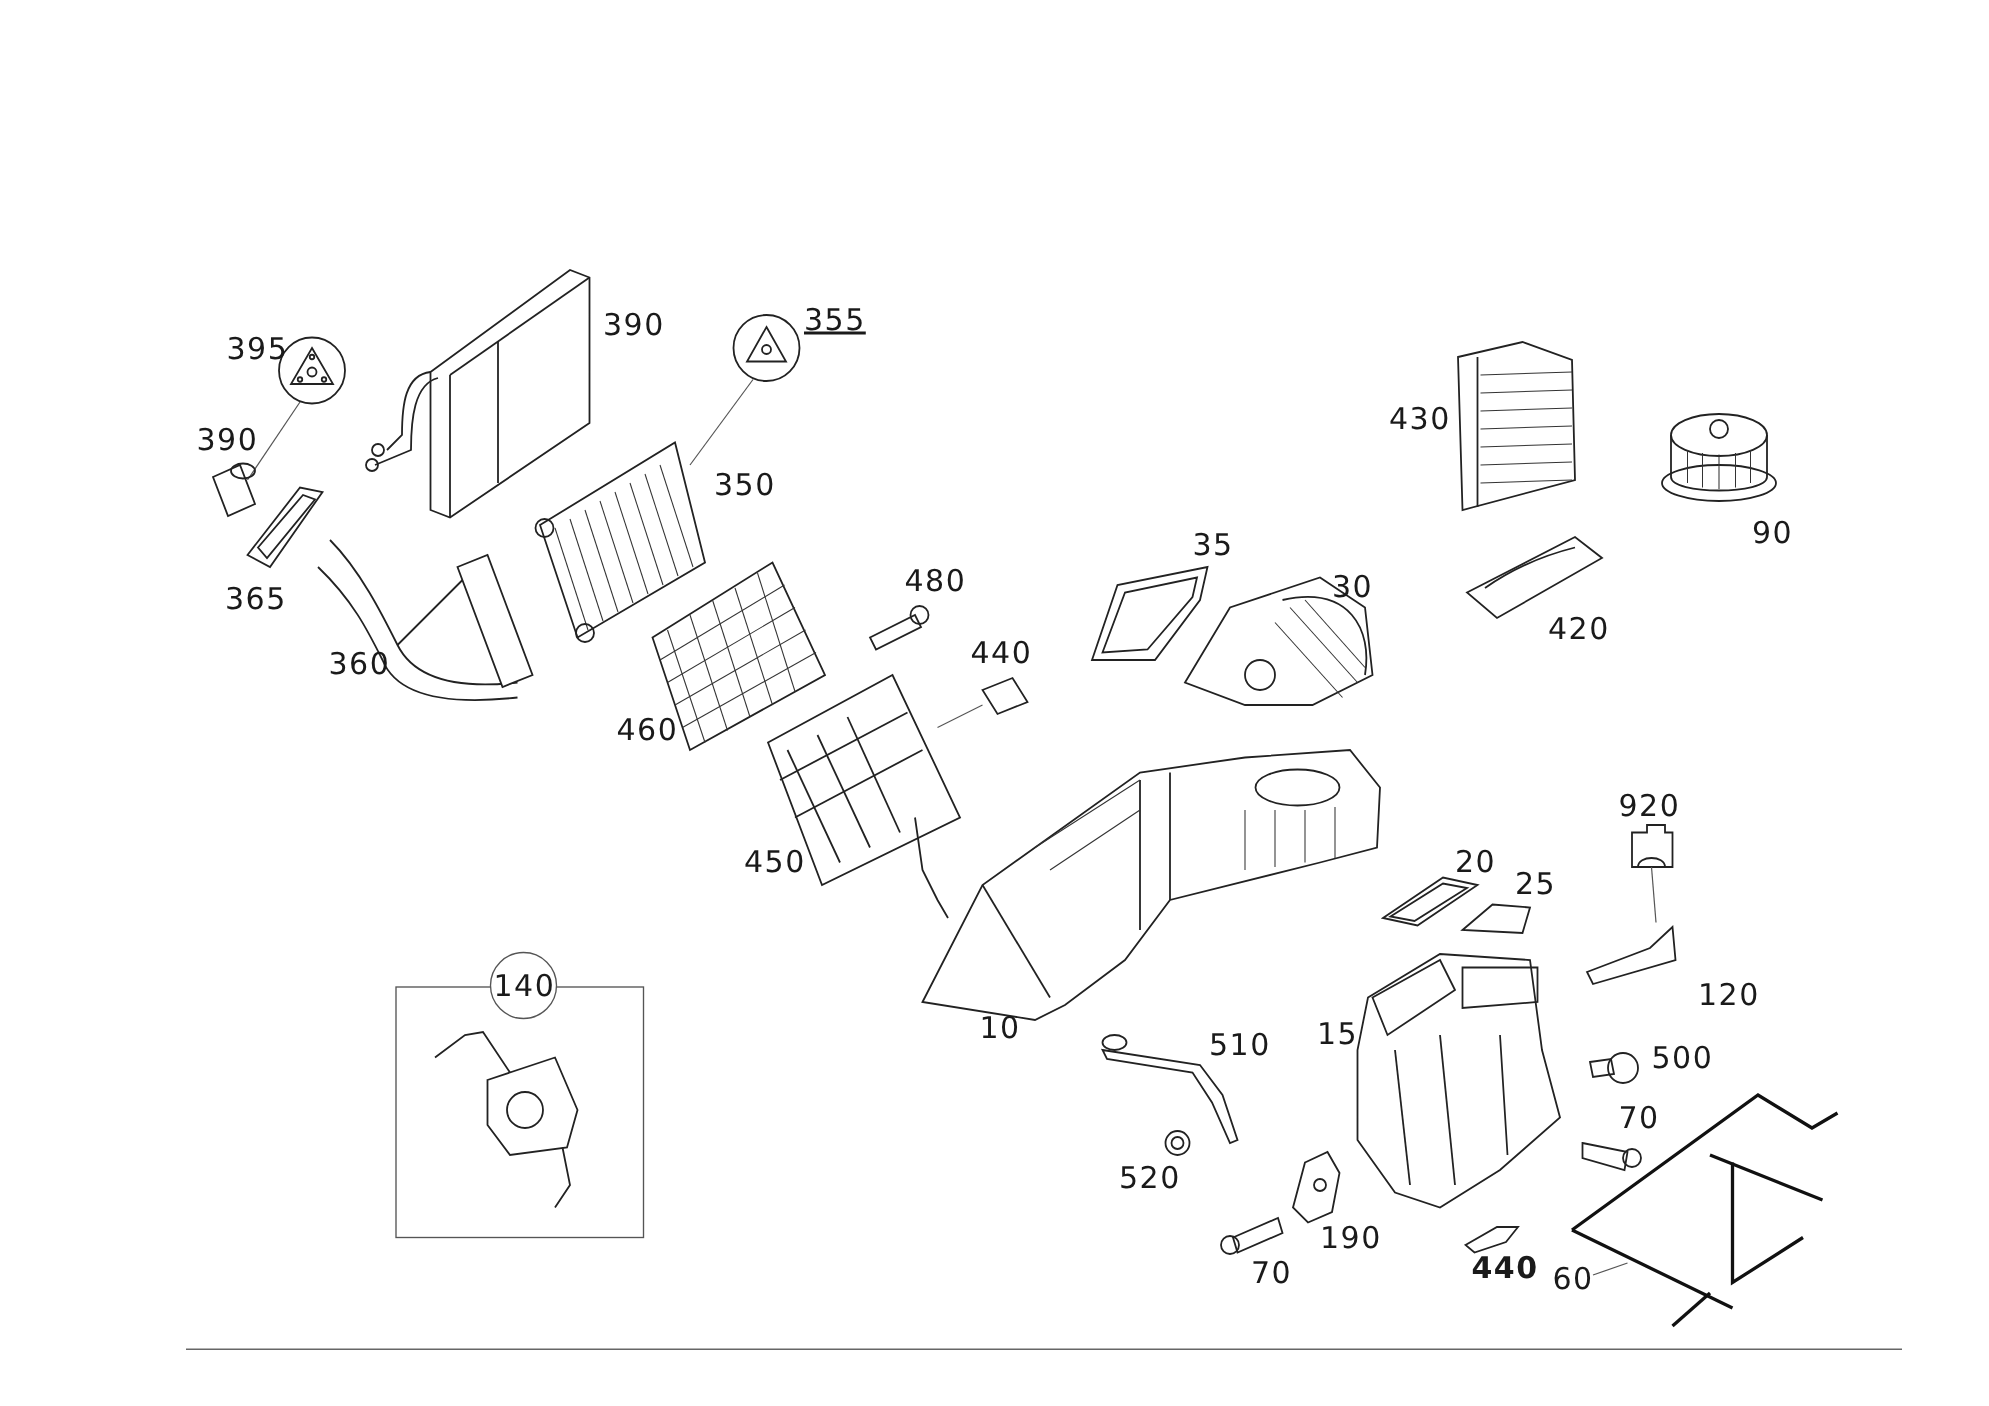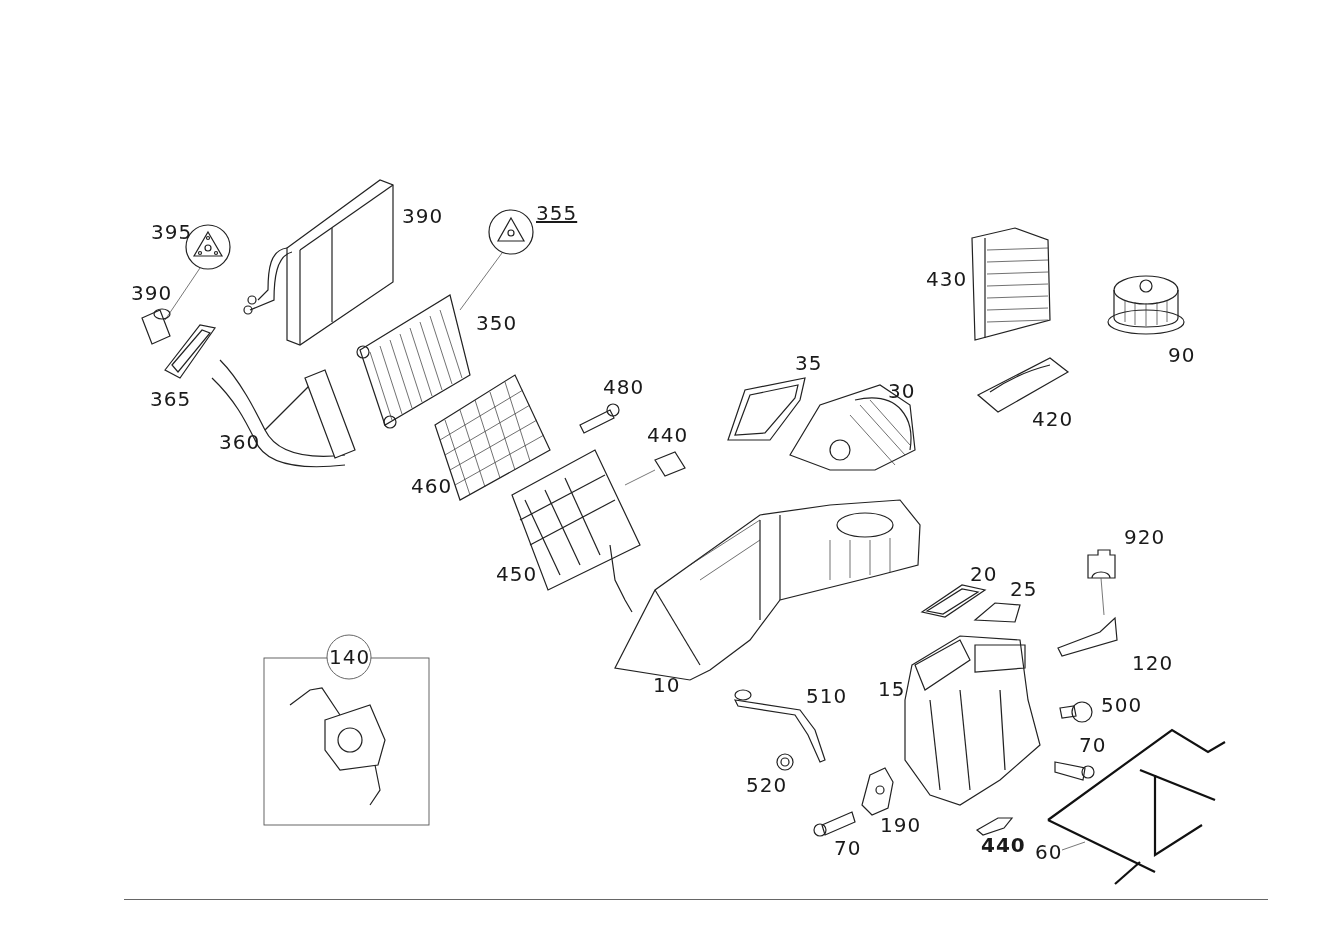--- a/index.html
+++ b/index.html
@@ -277,21 +277,21 @@
 <span class="callout" style="left:603px;top:377px;">480</span>
 <span class="callout" style="left:647px;top:425px;">440</span>
 <span class="callout" style="left:411px;top:476px;">460</span>
 <span class="callout" style="left:496px;top:564px;">450</span>
 <span class="callout" style="left:795px;top:353px;">35</span>
 <span class="callout" style="left:888px;top:381px;">30</span>
 <span class="callout" style="left:926px;top:269px;">430</span>
 <span class="callout" style="left:1032px;top:409px;">420</span>
 <span class="callout" style="left:1168px;top:345px;">90</span>
 <span class="callout" style="left:653px;top:675px;">10</span>
-<span class="callout" style="left:1079px;top:527px;margin-left:45px;">920</span>
+<span class="callout" style="left:1079px;top:527px;">920</span>
 <span class="callout" style="left:970px;top:564px;">20</span>
 <span class="callout" style="left:1010px;top:579px;">25</span>
 <span class="callout" style="left:1132px;top:653px;">120</span>
 <span class="callout" style="left:878px;top:679px;">15</span>
 <span class="callout" style="left:790px;top:686px;margin-left:16px;">510</span>
 <span class="callout" style="left:1101px;top:695px;">500</span>
 <span class="callout" style="left:1079px;top:735px;">70</span>
 <span class="callout" style="left:746px;top:775px;">520</span>
 <span class="callout" style="left:880px;top:815px;">190</span>
 <span class="callout" style="left:834px;top:838px;">70</span>

